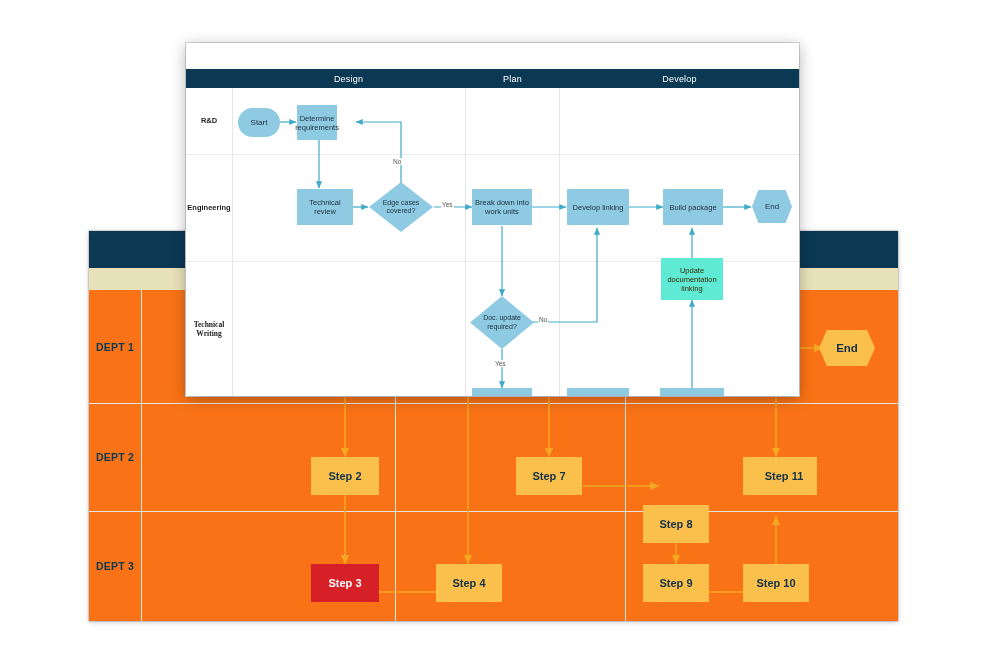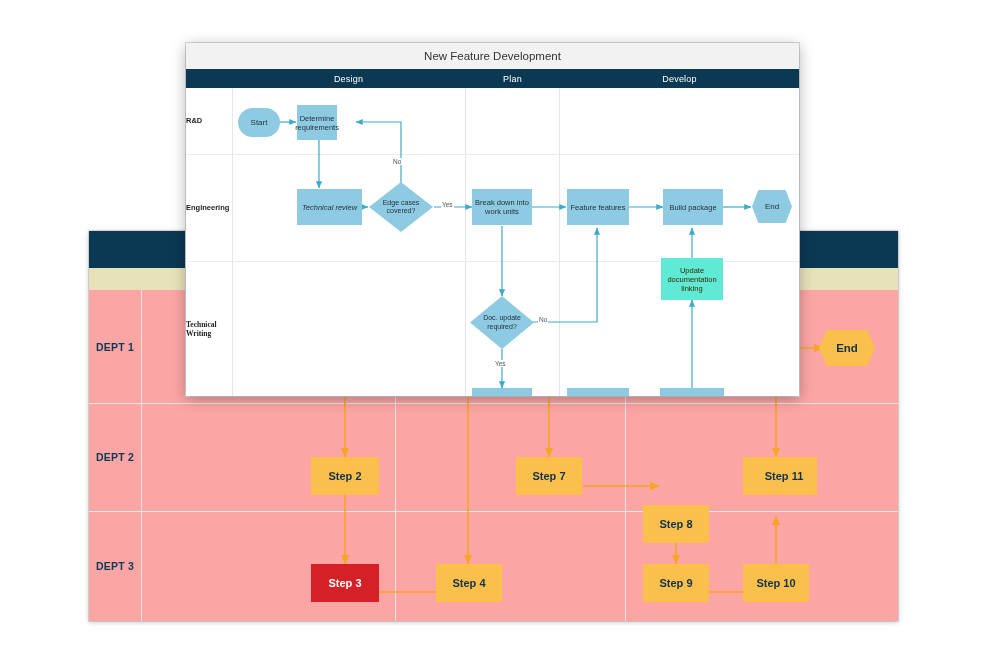--- a/index.html
+++ b/index.html
@@ -10,21 +10,21 @@
     font-family:"Liberation Sans","DejaVu Sans",sans-serif;
     overflow:hidden;
     position:relative;
   }
   .canvas{position:absolute;inset:0;}
 
   
   .back-diagram{
     position:absolute;
     left:89px;top:231px;width:809px;height:390px;
-    background:#fca5a5;
+    background:#f97316;
     box-shadow:0 1px 5px rgba(0,0,0,.25), 0 0 0 1px #e3e3e3;
     overflow:hidden;
   }
   .back-header{
     position:absolute;left:0;top:0;width:100%;height:37px;
     background:#0b3954;
   }
   .back-subheader{
     position:absolute;left:0;top:37px;width:100%;height:22px;
     background:#e8e2bb;
@@ -91,21 +91,21 @@
     display:flex;align-items:center;justify-content:center;
     color:#ffffff;font-size:9px;font-weight:normal;letter-spacing:.2px;
   }
   .front-body{position:absolute;left:0;top:45px;width:100%;height:308px;}
   .front-lane{position:absolute;left:0;width:100%;border-bottom:1px solid #ececec;}
   .front-lane.f1{top:0;height:66px;}
   .front-lane.f2{top:66px;height:107px;}
   .front-lane.f3{top:173px;height:135px;border-bottom:none;font-family:Liberation Serif, serif;}
   .front-lane-label{
     position:absolute;left:0;top:50%;transform:translateY(-50%);
-    width:46px;text-align:left;
+    width:46px;text-align:center;
     font-size:7.5px;font-weight:bold;color:#222;line-height:1.25;
   }
 
   .proc{
     position:absolute;background:#8FCAE3;color:#1c2f3a;
     font-size:7.5px;display:flex;align-items:center;justify-content:center;
     text-align:center;line-height:1.2;padding:1px;box-sizing:border-box;
   }
   .proc.orange{background:#5eead4;color:#3a2c00;}
   .oval{
@@ -230,23 +230,20 @@
 
       <div class="step-box" style="left:654px;top:167px;width:66px;height:38px;padding-left:8px;">
         <span>Step 11</span>
       </div>
 
     </div>
   </div>
 
   <div class="front-diagram">
 
-    <div class="front-title">
-      <span>New Feature Development</span>
-    </div>
 
     <div class="front-colhead">
       <div class="ch" style="left:46px;width:233px;">
         <span>Design</span>
       </div>
       <div class="ch" style="left:280px;width:93px;">
         <span>Plan</span>
       </div>
       <div class="ch" style="left:374px;width:239px;">
         <span>Develop</span>
@@ -312,35 +309,35 @@
         </g>
       </svg>
 
       <div class="oval" style="left:52px;top:20px;width:42px;height:29px;">
         <span>Start</span>
       </div>
       <div class="proc" style="left:111px;top:17px;width:40px;height:35px;justify-content:center;">
         <span>Determine requirements</span>
       </div>
 
-      <div class="proc" style="left:111px;top:101px;width:65px;height:36px;font-style:italic;">
+      <div class="proc" style="left:111px;top:101px;width:56px;height:36px;">
         <span>Technical review</span>
       </div>
 
       <div class="diamond-wrap" style="left:183px;top:94px;width:64px;height:50px;">
         <div class="diamond"></div>
         <div class="diamond-txt">Edge cases covered?</div>
       </div>
 
       <div class="proc" style="left:286px;top:101px;width:60px;height:36px;">
         <span>Break down into work units</span>
       </div>
 
       <div class="proc" style="left:381px;top:101px;width:62px;height:36px;">
-        <span>Feature features</span>
+        <span>Develop linking</span>
       </div>
 
       <div class="proc" style="left:477px;top:101px;width:60px;height:36px;">
         <span>Build package</span>
       </div>
 
       <div class="hex-s" style="left:566px;top:102px;width:40px;height:33px;">
         <span>End</span>
       </div>
 

